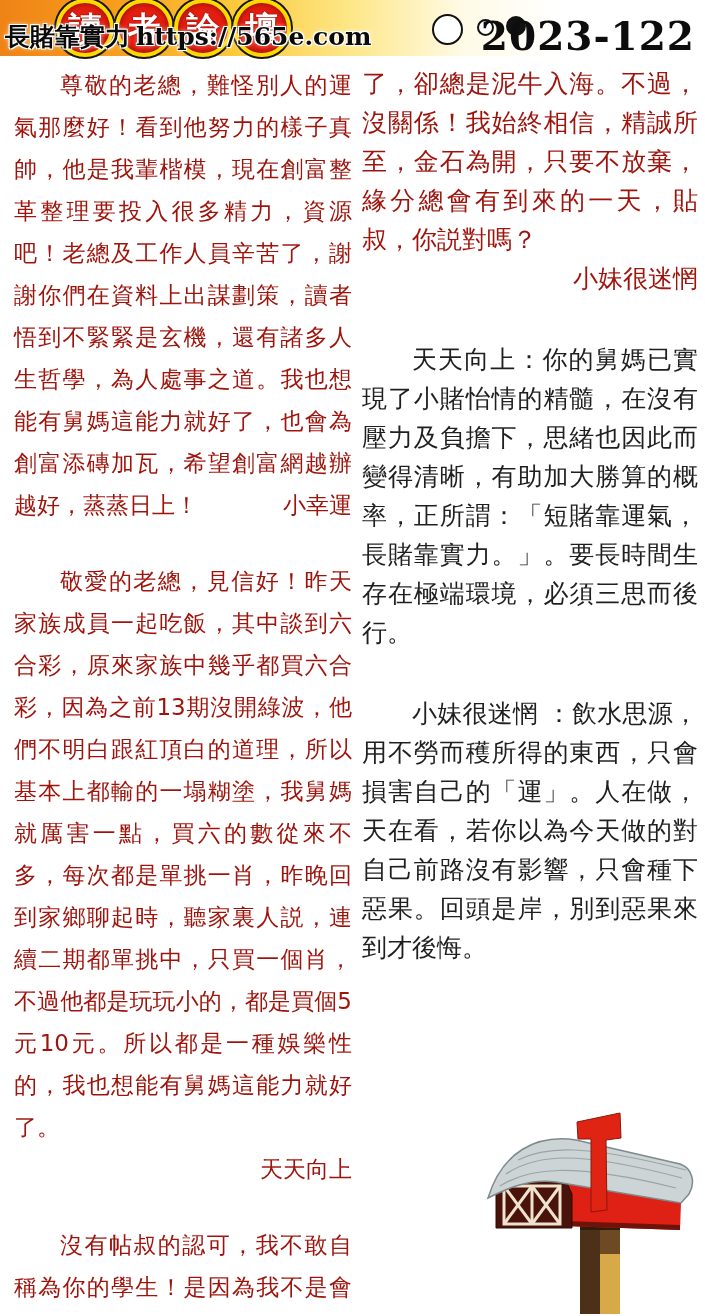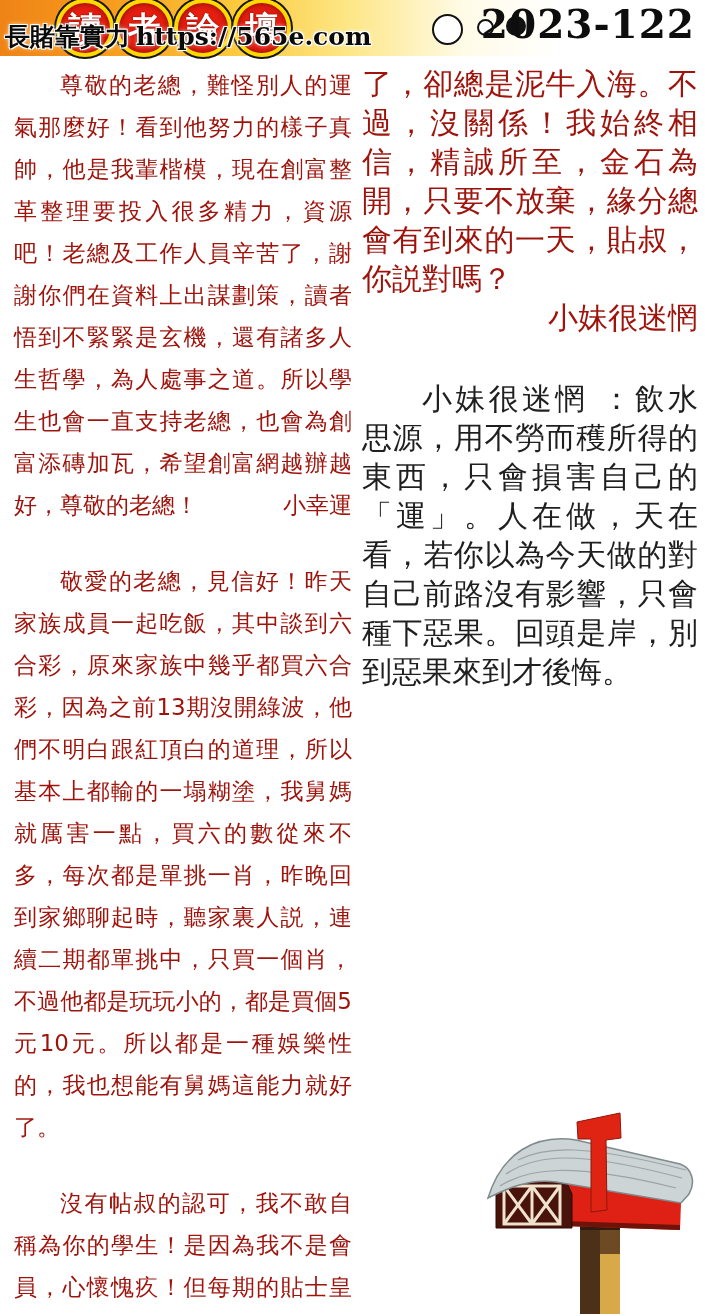--- a/index.html
+++ b/index.html
@@ -30,28 +30,28 @@
     position:absolute;left:5px;top:20px;white-space:nowrap;
     font-size:25px;font-weight:bold;color:#0a0a0a;
     text-shadow:-1px -1px 0 #fff,1px -1px 0 #fff,-1px 1px 0 #fff,1px 1px 0 #fff,0 0 5px #fff;
   }
   .nav .url{font-family:"DejaVu Serif","Liberation Serif",serif;margin-left:6px}
   .deco{position:absolute;border-radius:50%}
   .d1{left:432px;top:14px;width:27px;height:27px;background:#fff;border:2px solid #111}
   .d2{left:477px;top:19px;width:13px;height:13px;background:#fff;border:2px solid #111}
   .d3{left:506px;top:16px;width:20px;height:20px;background:#111}
   .issue{
-    position:absolute;right:10px;top:1px;
+    position:absolute;right:10px;top:13px;
     font-family:"DejaVu Serif","Liberation Serif",serif;
     font-weight:bold;font-size:39px;letter-spacing:1px;color:#0d0d0d;
   }
   
   .col{position:absolute;top:64px;text-align:justify}
   .col-left {left:14px;width:338px;font-size:23px;line-height:42px}
-  .col-right{left:362px;width:336px;font-size:30px;line-height:39px}
+  .col-right{left:362px;width:336px;font-size:25px;line-height:39px}
   .para{margin:0 0 34px;text-indent:2em}
   .col-right .para{margin-bottom:42px}
   .para.cont{text-indent:0}
   .red{color:#9e140c}
   .black{color:#1f1f1f}
   .sig{display:block;text-align:right;text-indent:0}
   .sig-inline{float:right}
   
   .mailbox{position:absolute;right:6px;bottom:2px}
 </style>
@@ -77,34 +77,38 @@
     <span>長賭靠實力</span><span class="url">https://565e.com</span>
   </div>
   <span class="deco d1"></span>
   <span class="deco d2"></span>
   <span class="deco d3"></span>
   <div class="issue">2023-122</div>
 </div>
 
 <div class="col col-left">
   <div class="para red">
-    <span>尊敬的老總，難怪別人的運氣那麼好！看到他努力的樣子真帥，他是我輩楷模，現在創富整革整理要投入很多精力，資源吧！老總及工作人員辛苦了，謝謝你們在資料上出謀劃策，讀者悟到不緊緊是玄機，還有諸多人生哲學，為人處事之道。所以學生也會一直支持老總，也會為創富添磚加瓦，希望創富網越辦越好，尊敬的老總！</span><span class="sig-inline">小幸運</span>
+    <span>尊敬的老總，難怪別人的運氣那麼好！看到他努力的樣子真帥，他是我輩楷模，現在創富整革整理要投入很多精力，資源吧！老總及工作人員辛苦了，謝謝你們在資料上出謀劃策，讀者悟到不緊緊是玄機，還有諸多人生哲學，為人處事之道。我也想能有舅媽這能力就好了，也會為創富添磚加瓦，希望創富網越辦越好，蒸蒸日上！</span><span class="sig-inline">小幸運</span>
   </div>
   <div class="para red">
     <span>敬愛的老總，見信好！昨天家族成員一起吃飯，其中談到六合彩，原來家族中幾乎都買六合彩，因為之前13期沒開綠波，他們不明白跟紅頂白的道理，所以基本上都輸的一塌糊塗，我舅媽就厲害一點，買六的數從來不多，每次都是單挑一肖，昨晚回到家鄉聊起時，聽家裏人説，連續二期都單挑中，只買一個肖，不過他都是玩玩小的，都是買個5元10元。所以都是一種娛樂性的，我也想能有舅媽這能力就好了。</span>
+    <span class="sig">天天向上</span>
   </div>
   <div class="para red">
     <span>沒有帖叔的認可，我不敢自稱為你的學生！是因為我不是會員，心懷愧疚！但每期的貼士皇紙報，我都有閱讀，一期不看就倍覺失心乏味。給貼叔寫了很多次信</span>
   </div>
 </div>
 
 <div class="col col-right">
   <div class="para red cont">
     <span>了，卻總是泥牛入海。不過，沒關係！我始終相信，精誠所至，金石為開，只要不放棄，緣分總會有到來的一天，貼叔，你説對嗎？</span>
     <span class="sig">小妹很迷惘</span>
+  </div>
+  <div class="para black">
+    <span>天天向上：你的舅媽已實現了小賭怡情的精髓，在沒有壓力及負擔下，思緒也因此而變得清晰，有助加大勝算的概率，正所謂：「短賭靠運氣，長賭靠實力。」。要長時間生存在極端環境，必須三思而後行。</span>
   </div>
   <div class="para black">
     <span>小妹很迷惘 ：飲水思源，用不勞而穫所得的東西，只會損害自己的「運」。人在做，天在看，若你以為今天做的對自己前路沒有影響，只會種下惡果。回頭是岸，別到惡果來到才後悔。</span>
   </div>
 </div>
 
 <svg class="mailbox" width="215" height="208" viewBox="0 0 215 208" aria-hidden="true">
 
   <g>
     <rect x="96" y="118" width="20" height="90" fill="#4c3018"></rect>

